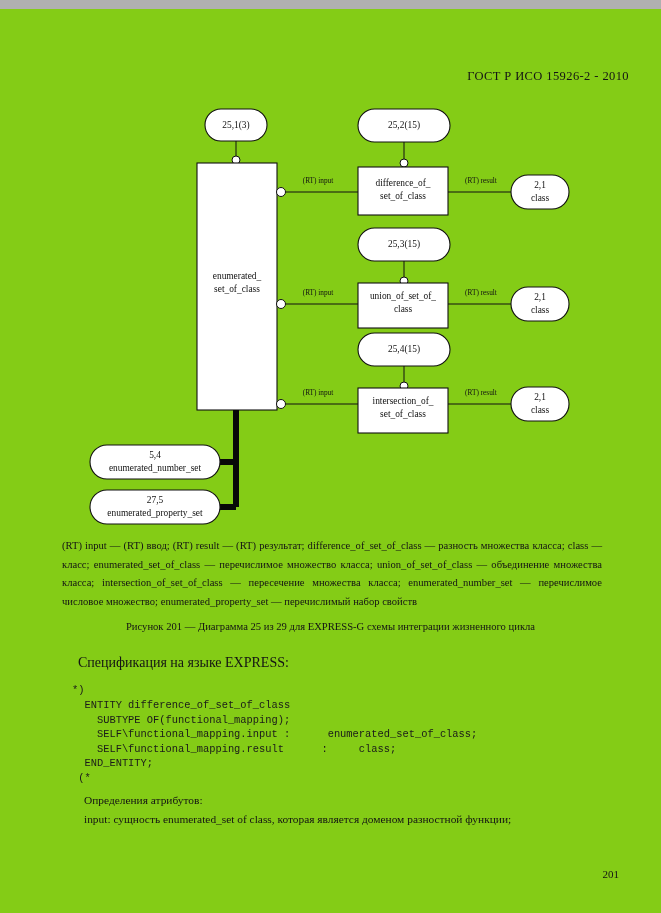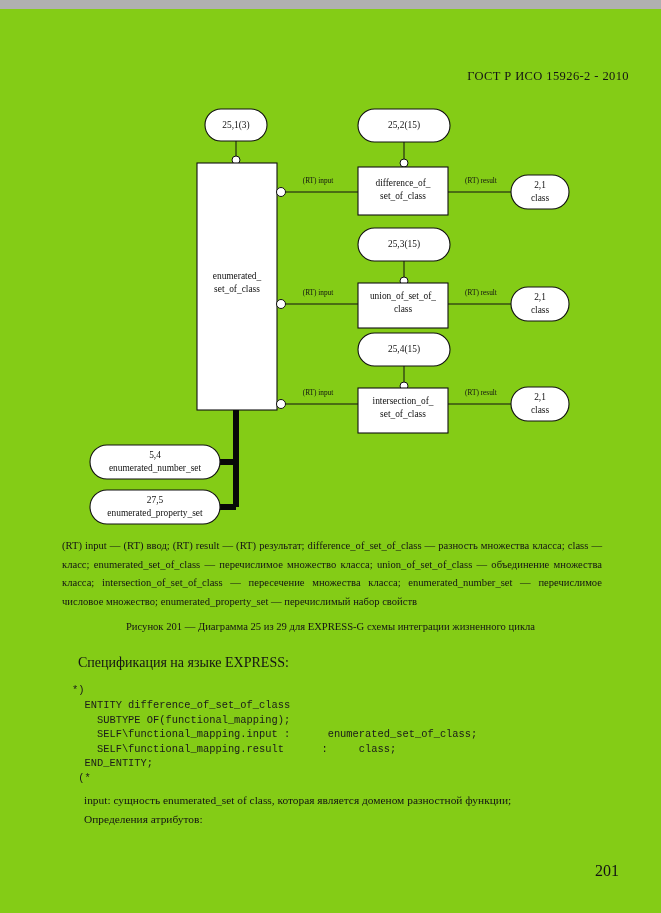--- a/index.html
+++ b/index.html
@@ -120,21 +120,21 @@
     font-size: 11.4px;
     line-height: 18.5px;
   }
   .attr-defs div { margin: 0; }
 
   
   .page-number {
     position: absolute;
     right: 42px;
     bottom: 42px;
-    font-size: 16px;
+    font-size: 11px;
   }
 </style>
 </head>
 <body>
 
 <div class="page">
 
   <div class="doc-header">ГОСТ Р ИСО 15926-2 - 2010</div>
 
   <div class="diagram">
@@ -255,19 +255,19 @@
 
   <pre class="code-block">*)
   ENTITY difference_of_set_of_class
     SUBTYPE OF(functional_mapping);
     SELF\functional_mapping.input :      enumerated_set_of_class;
     SELF\functional_mapping.result      :     class;
   END_ENTITY;
  (*</pre>
 
   <div class="attr-defs">
+    <div>Определения атрибутов:</div>
     <div>input: сущность enumerated_set  of  class, которая является доменом разностной функции;</div>
-    <div>Определения атрибутов:</div>
   </div>
 
   <div class="page-number">201</div>
 
 </div>
 
 </body></html>

